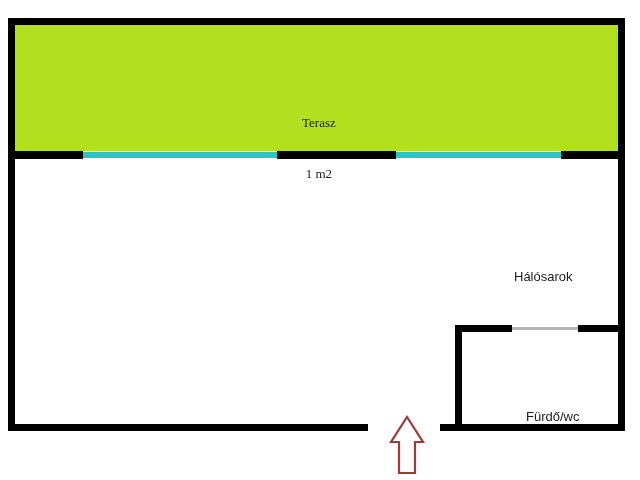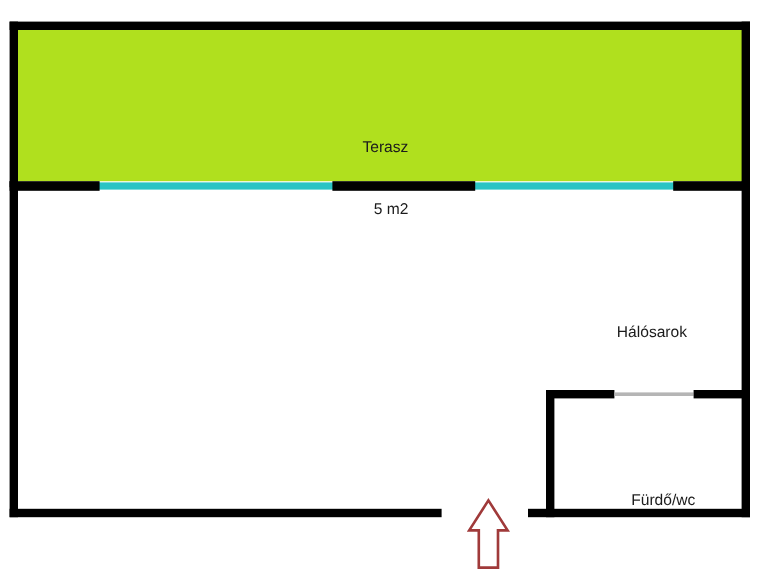--- a/index.html
+++ b/index.html
@@ -38,21 +38,22 @@
   }
   .room-label {
     position: absolute;
     color: #1c1c1c;
     font-size: 13px;
     line-height: 17px;
     white-space: pre;
     font-family: "Liberation Sans", sans-serif;
   }
   .label-centered {
-    text-align: right;
+    text-align: center;
+    font-family: Liberation Serif, serif;
   }
   .entry-arrow {
     position: absolute;
   }
 </style>
 </head>
 <body>
 
 <div id="floorplan">
 
@@ -89,21 +90,21 @@
   <div class="wall" style="left:578px; top:325px; width:47px; height:7px;"></div>
 
   <div class="entry-arrow" style="left:388px; top:414px; width:38px; height:62px;">
     <svg width="38" height="62" viewBox="0 0 38 62">
       <polygon points="19,3 35,28 27,28 27,59 11,59 11,28 3,28" fill="#ffffff" stroke="#a03a3a" stroke-width="2.2" stroke-linejoin="miter"></polygon>
     </svg>
   </div>
 
   <div class="room-label label-centered" style="left:302px; top:80px;">
     <div>Terasz</div>
-    <div>5 m2</div>
+    <div>1 m2</div>
   </div>
 
 
   <div class="room-label" style="left:514px; top:234px;">
     <div>Hálósarok</div>
   </div>
 
   <div class="room-label" style="left:526px; top:374px;">
     <div>Fürdő/wc</div>
   </div>

